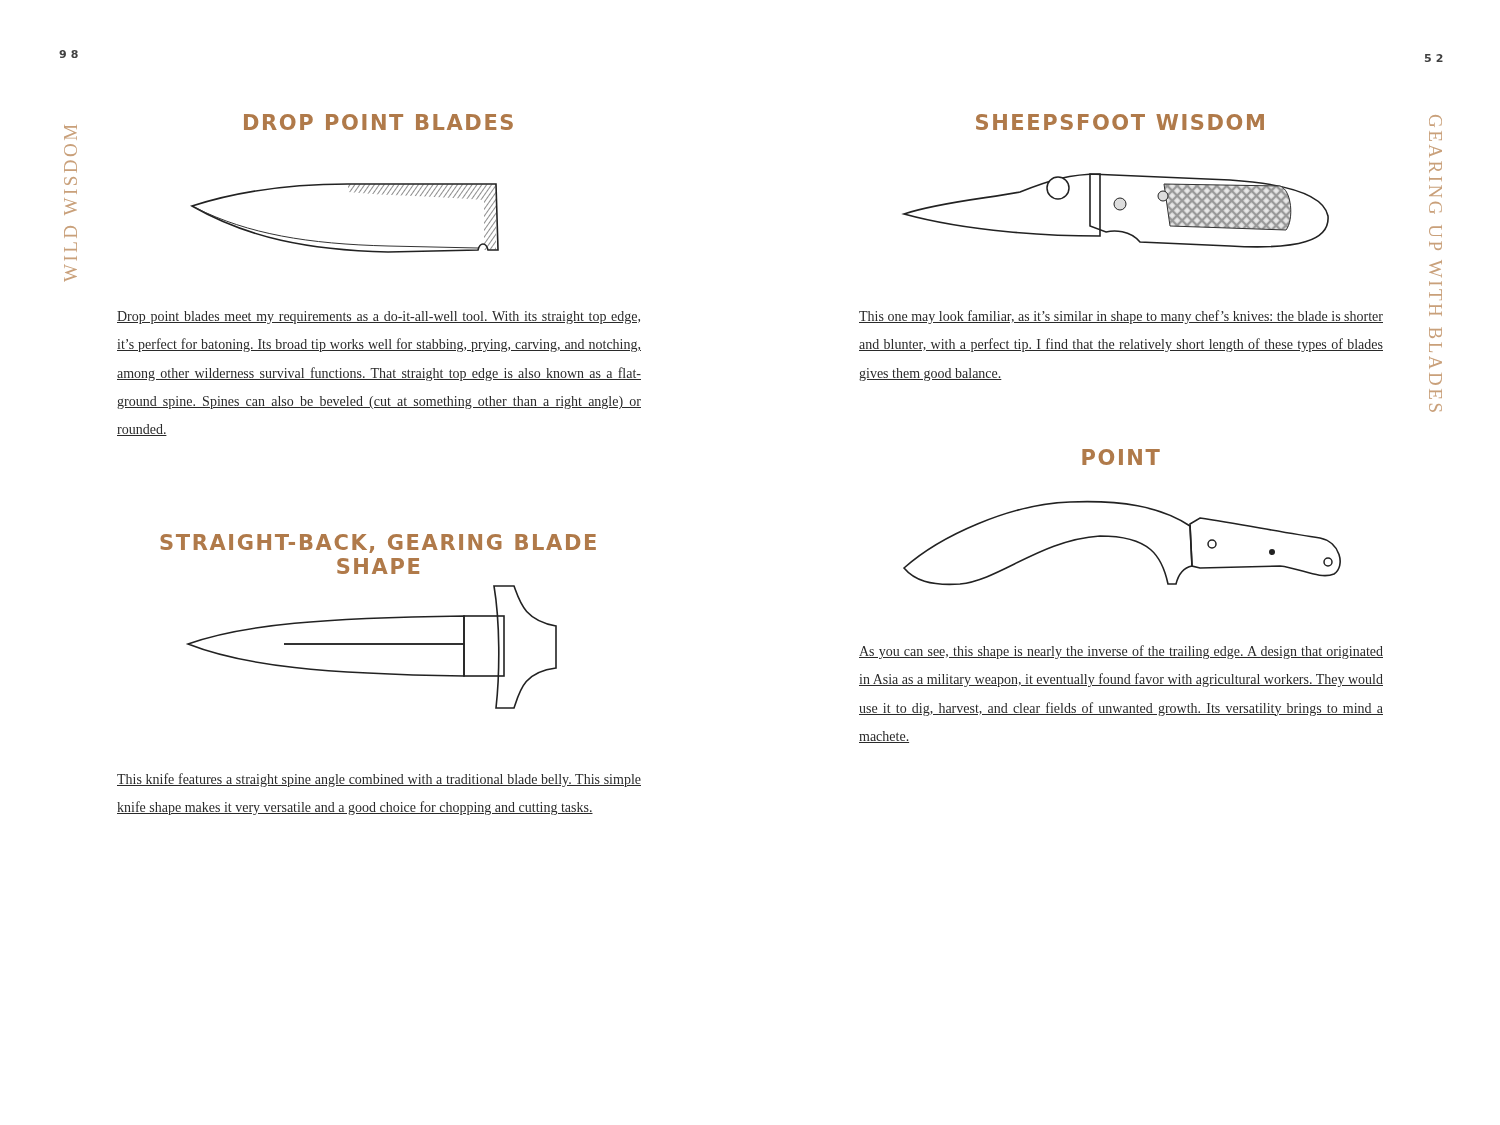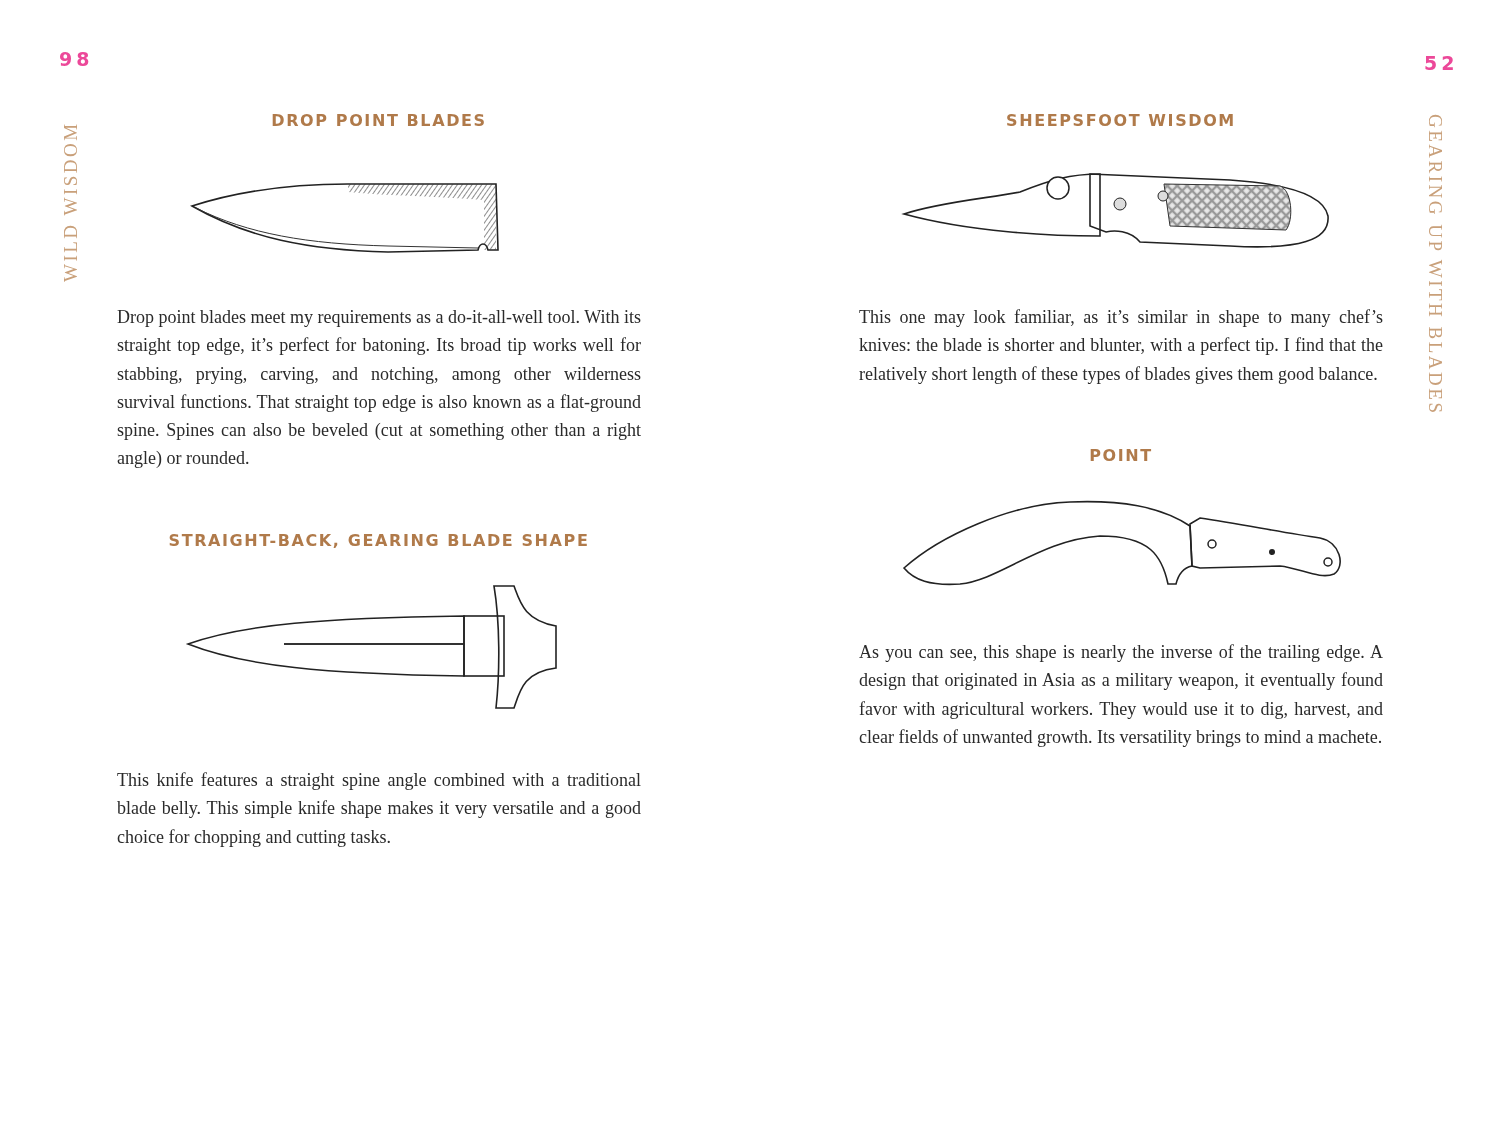--- a/index.html
+++ b/index.html
@@ -1,28 +1,28 @@
 <!DOCTYPE html>
 <html><head>
 <meta charset="utf-8">
 <style>
   html, body { margin:0; padding:0; background:#ffffff; }
   body { width:1500px; height:1125px; position:relative; overflow:hidden;
          font-family: "Liberation Serif", "DejaVu Serif", serif; color:#2a2a2a; }
   .page-num { position:absolute; font-family:"DejaVu Sans", sans-serif; font-weight:bold;
-              font-size:19px; letter-spacing:4px; color:#ec4899; }
+              font-size:11px; letter-spacing:4px; color:#404040; }
   .running-head { position:absolute; font-family:"Liberation Serif", serif; font-size:19px;
                   letter-spacing:2.5px; color:#c9a07a; white-space:nowrap; }
   .rh-left { left:60px; top:282px; transform-origin:0 0; transform:rotate(-90deg); }
   .rh-right { left:1446px; top:114px; transform-origin:0 0; transform:rotate(90deg); }
   .section { position:absolute; width:524px; }
-  .heading { font-family:"DejaVu Sans", sans-serif; font-weight:bold; font-size:16px;
+  .heading { font-family:"DejaVu Sans", sans-serif; font-weight:bold; font-size:21px;
              letter-spacing:1.6px; color:#b07a4a; text-align:center; margin:0; }
-  .body-text { font-size:18px; line-height:28.3px; text-align:justify; margin:0;
-               color:#2a2a2a; }
+  .body-text { font-size:14px; line-height:28.3px; text-align:justify; margin:0;
+               color:#2a2a2a;text-decoration:underline; }
   .illus { position:absolute; }
   svg .outline { fill:none; stroke:#222; stroke-width:1.6; }
 </style>
 </head>
 <body>
 
 <svg width="0" height="0" style="position:absolute">
   <defs>
     <pattern id="hatchV" width="3" height="3" patternUnits="userSpaceOnUse">
       <line x1="1" y1="0" x2="1" y2="3" stroke="#555" stroke-width="0.8"></line>

